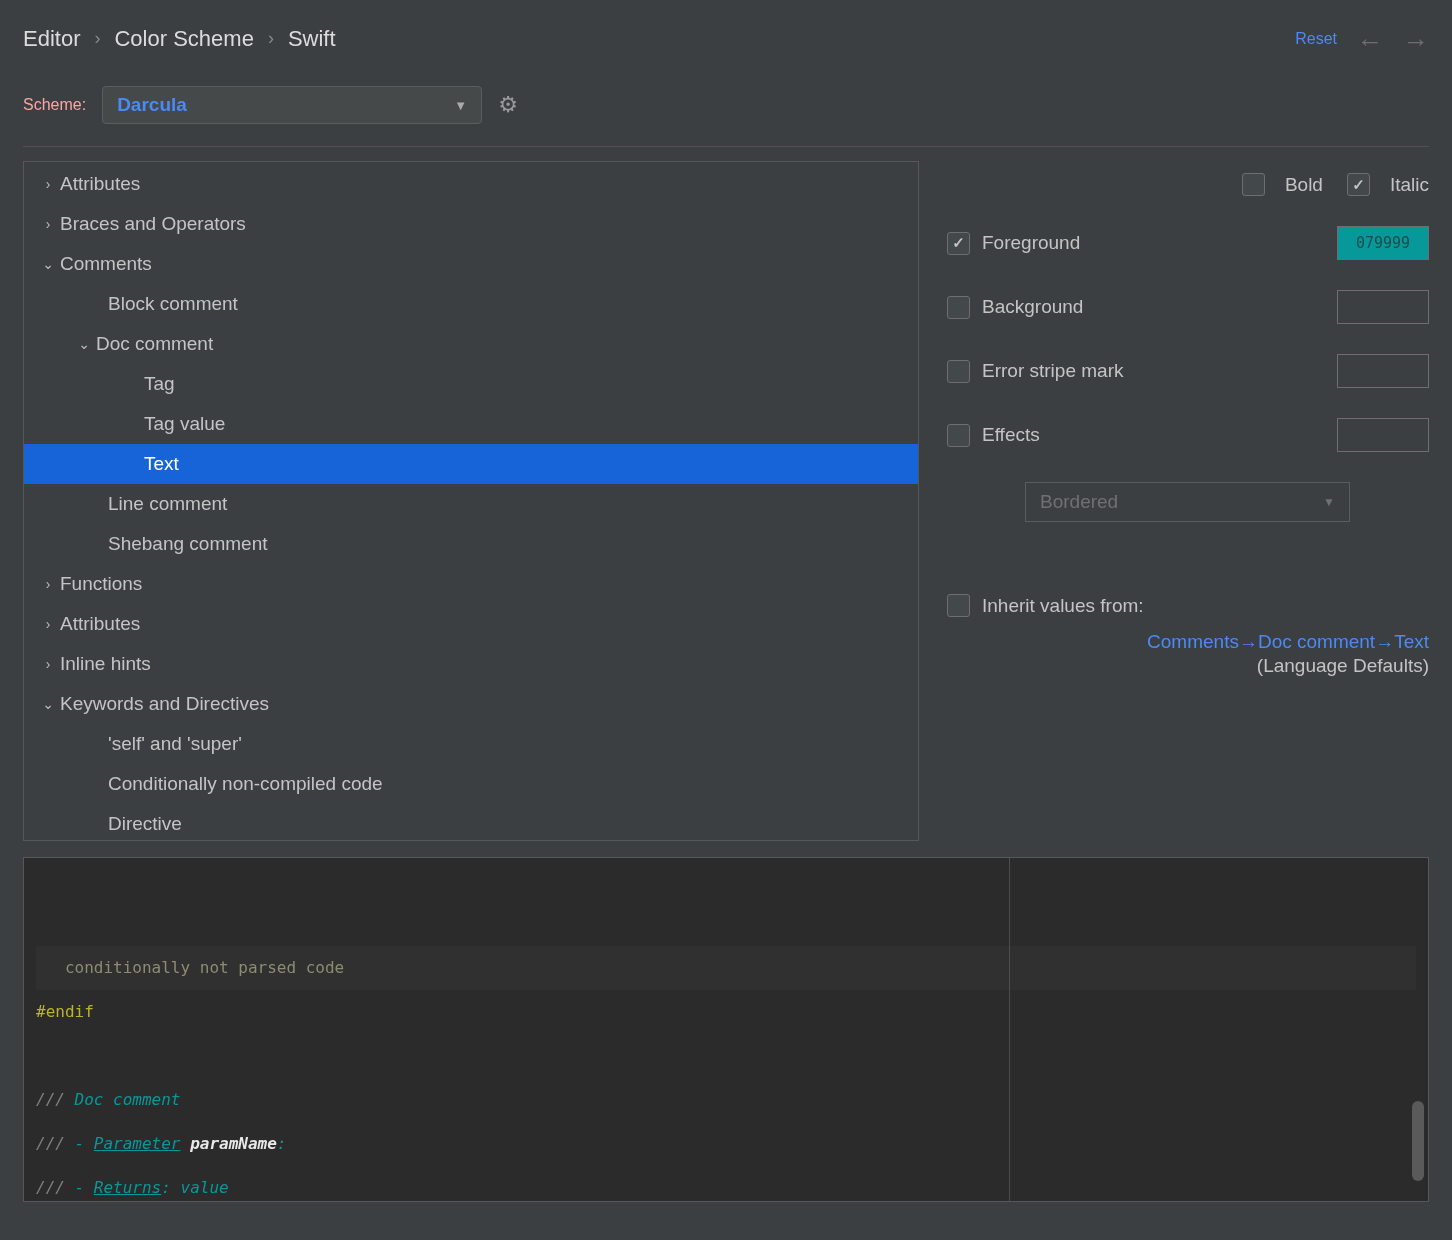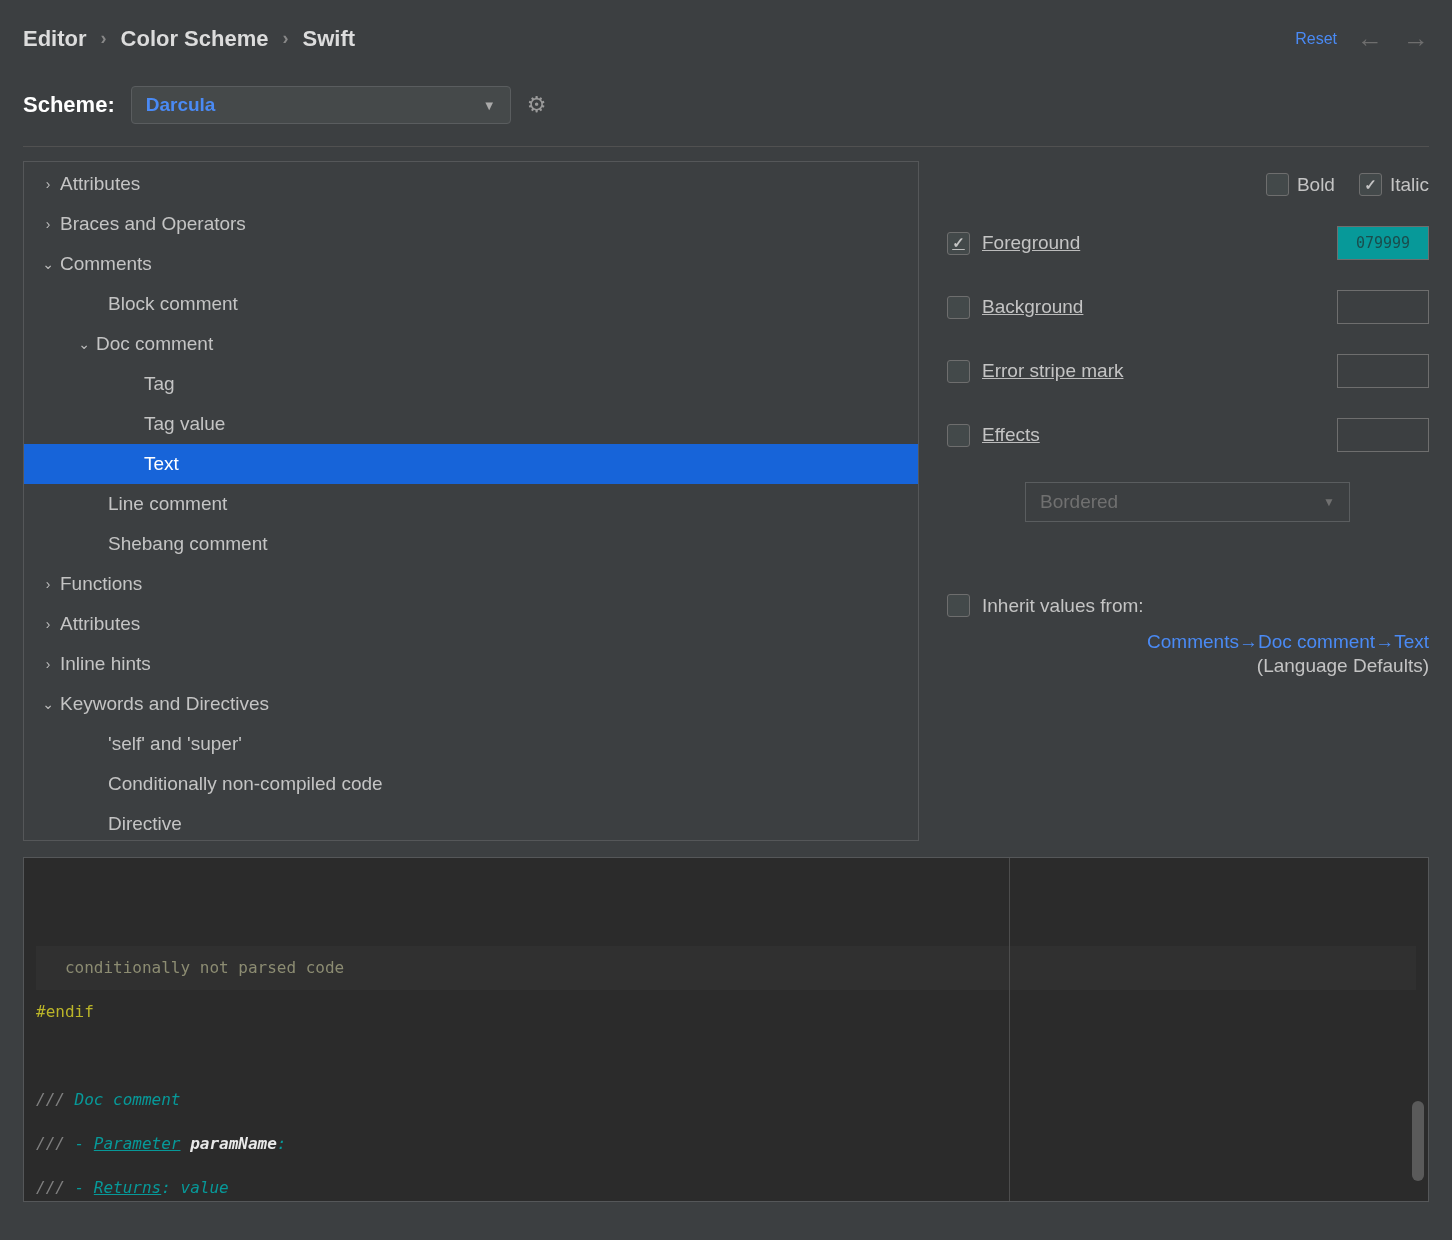--- a/index.html
+++ b/index.html
@@ -19,21 +19,21 @@
   display: flex;
   align-items: center;
   justify-content: space-between;
   margin-bottom: 32px;
 }
 .breadcrumb {
   display: flex;
   align-items: center;
   gap: 14px;
   font-size: 22px;
-  font-weight: 700;
+  font-weight: 400;
   color: #dcdcdc;
 }
 .breadcrumb .sep {
   color: #888;
   font-size: 18px;
 }
 .header-right {
   display: flex;
   align-items: center;
   gap: 20px;
@@ -49,23 +49,22 @@
   font-size: 26px;
 }
 
 .scheme-row {
   display: flex;
   align-items: center;
   gap: 16px;
   margin-bottom: 22px;
 }
 .scheme-label {
-  font-size: 22px;
-  color: #ffffff;
-  font-weight: bold;
+  font-size: 16px;
+  color: #fca5a5;
 }
 .scheme-select {
   width: 380px;
   height: 38px;
   background: #45494a;
   border: 1px solid #5a5d5f;
   border-radius: 4px;
   display: flex;
   align-items: center;
   justify-content: space-between;
@@ -135,21 +134,21 @@
 }
 .font-style-row {
   display: flex;
   justify-content: flex-end;
   gap: 24px;
   margin-bottom: 30px;
 }
 .checkbox-group {
   display: flex;
   align-items: center;
-  gap: 8px;
+  gap: 20px;
   font-size: 19px;
   color: #c4c4c4;
 }
 .checkbox {
   width: 23px;
   height: 23px;
   border: 1px solid #6e6e6e;
   border-radius: 3px;
   background: #43494a;
   display: inline-flex;
@@ -166,21 +165,20 @@
 .color-row {
   display: flex;
   align-items: center;
   justify-content: space-between;
   margin-bottom: 30px;
 }
 .color-row .left {
   display: flex;
   align-items: center;
   gap: 12px;
-  text-decoration: underline;
 }
 .color-row .label {
   font-size: 19px;
   color: #c4c4c4;
 }
 .color-swatch {
   width: 92px;
   height: 34px;
   border: 1px solid #6e6e6e;
   display: flex;

